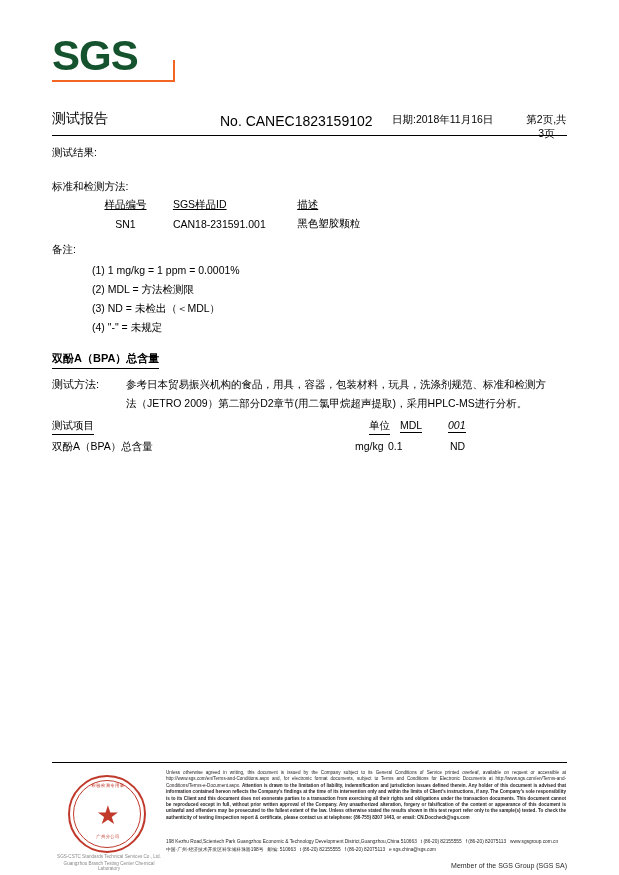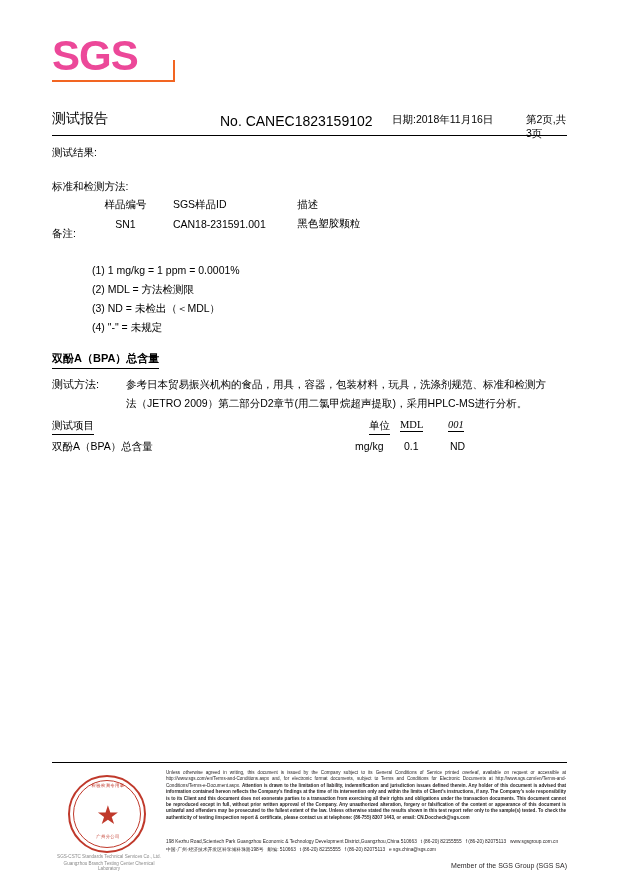--- a/index.html
+++ b/index.html
@@ -28,21 +28,21 @@
     left: 52px;
     top: 34px;
     width: 124px;
     height: 52px;
   }
   .logo-text {
     font-family: "Liberation Sans", sans-serif;
     font-weight: bold;
     font-size: 42px;
     letter-spacing: -1px;
-    color: #ec4899;
+    color: #14532d;
     line-height: 44px;
   }
   .logo-rule {
     position: absolute;
     left: 0;
     top: 46px;
     width: 122px;
     height: 2px;
     background: #f26522;
   }
@@ -55,20 +55,21 @@
     background: #f26522;
   }
 
   
   .title-row {
     position: absolute;
     left: 52px;
     top: 110px;
     width: 515px;
     height: 22px;
+    text-align: center;
   }
   .doc-title {
     position: absolute;
     left: 0;
     top: 0;
     font-size: 14px;
     font-weight: normal;
   }
   .doc-no {
     position: absolute;
@@ -116,33 +117,34 @@
     left: 78px;
     top: 198px;
     width: 400px;
     font-size: 10.5px;
     border-collapse: collapse;
   }
   .sample-table th {
     text-align: left;
     font-weight: normal;
     padding: 0 0 5px 0;
+    text-decoration: underline;
   }
   .sample-table td {
     text-align: left;
     padding: 0;
   }
   .col-no   { width: 84px; text-align: center !important; }
   .col-id   { width: 110px; }
   .col-desc { width: 160px; }
 
   .remark-label {
     position: absolute;
     left: 52px;
-    top: 227px;
+    top: 243px;
     font-size: 10.5px;
   }
   .remark-list {
     position: absolute;
     left: 92px;
     top: 261px;
     font-size: 10.5px;
     line-height: 19px;
   }
 
@@ -175,41 +177,40 @@
   .res-table {
     position: absolute;
     left: 52px;
     top: 419px;
     width: 460px;
     font-size: 10.5px;
   }
   .res-head {
     position: relative;
     height: 17px;
-    font-family: Liberation Serif, serif;
   }
   .res-head .h-item {
     position: absolute;
     top: 0;
     border-bottom: 1px solid #000;
     padding-bottom: 1px;
   }
   .h-test { left: 0; }
   .h-unit { left: 305px; margin-left: 12px; }
   .h-mdl  { left: 348px; }
   .h-001  { left: 396px; font-style: italic; }
   .res-row {
     position: relative;
     height: 18px;
     margin-top: 4px;
   }
   .res-row .c { position: absolute; top: 0; }
   .c-test { left: 0; }
   .c-unit { left: 303px; }
-  .c-mdl  { left: 352px; }
+  .c-mdl  { left: 336px; }
   .c-001  { left: 398px; }
 
   
   .footer-rule {
     position: absolute;
     left: 52px;
     top: 762px;
     width: 515px;
     height: 1px;
     background: #000;

